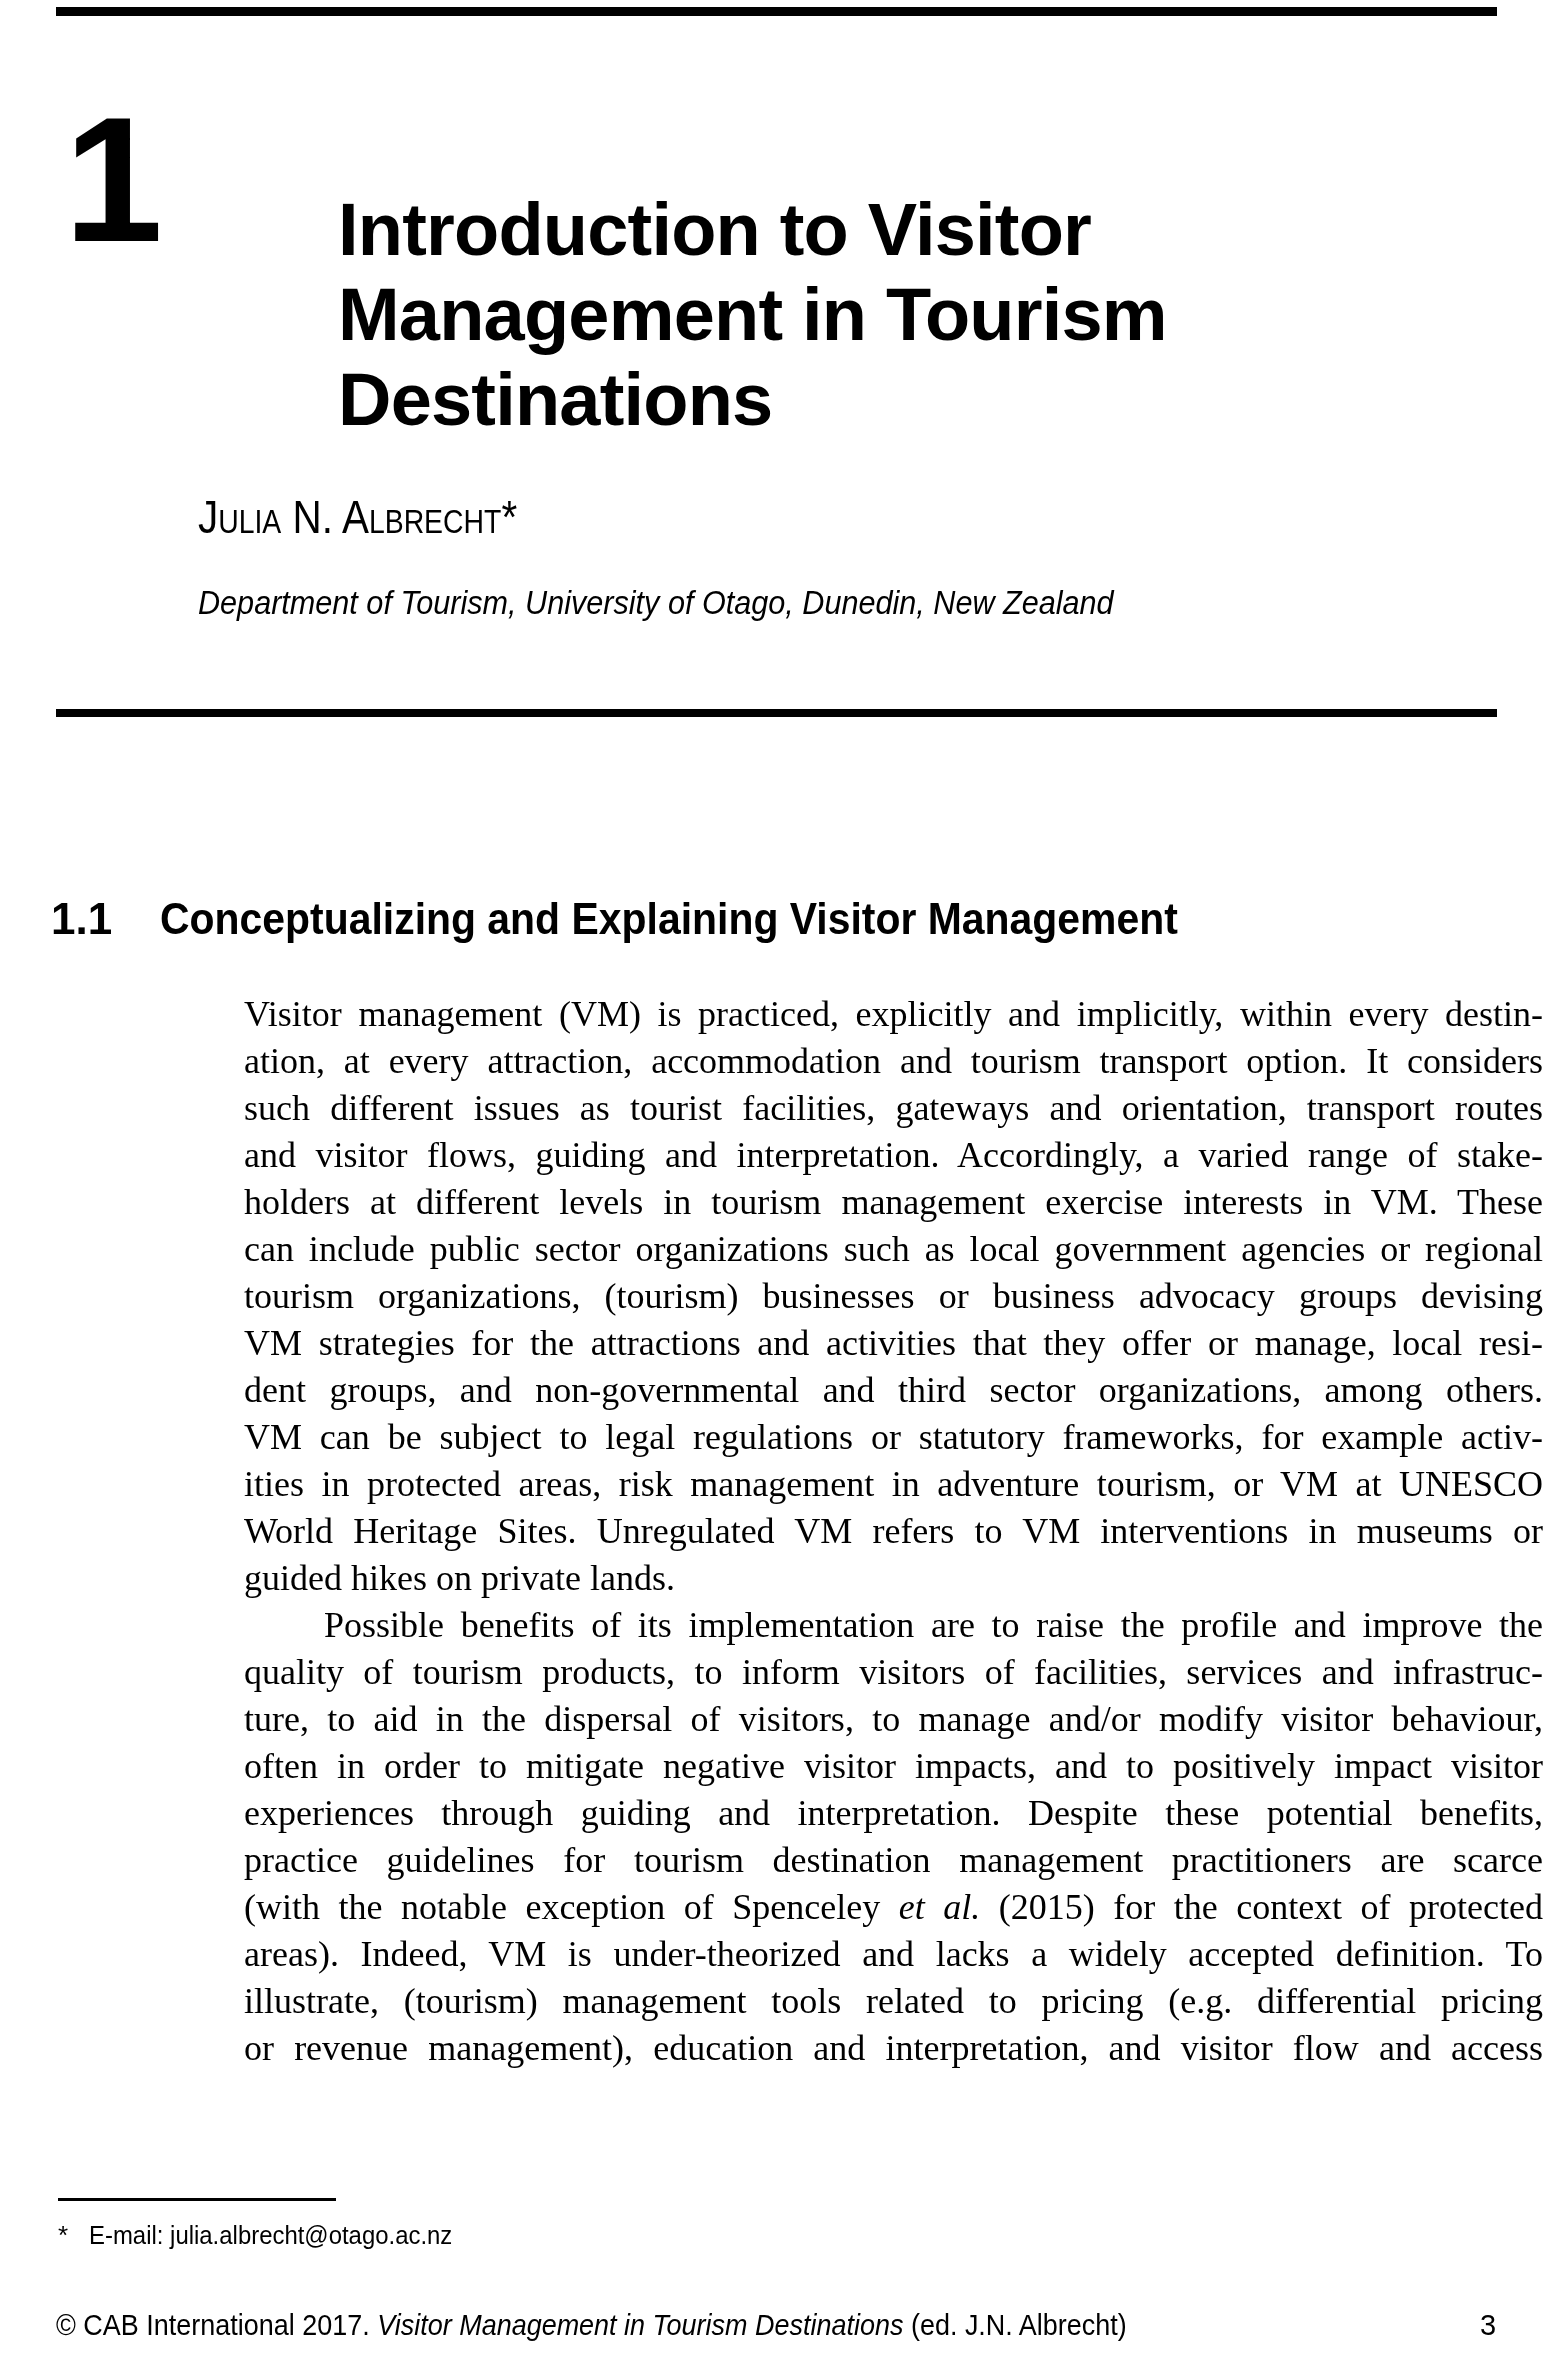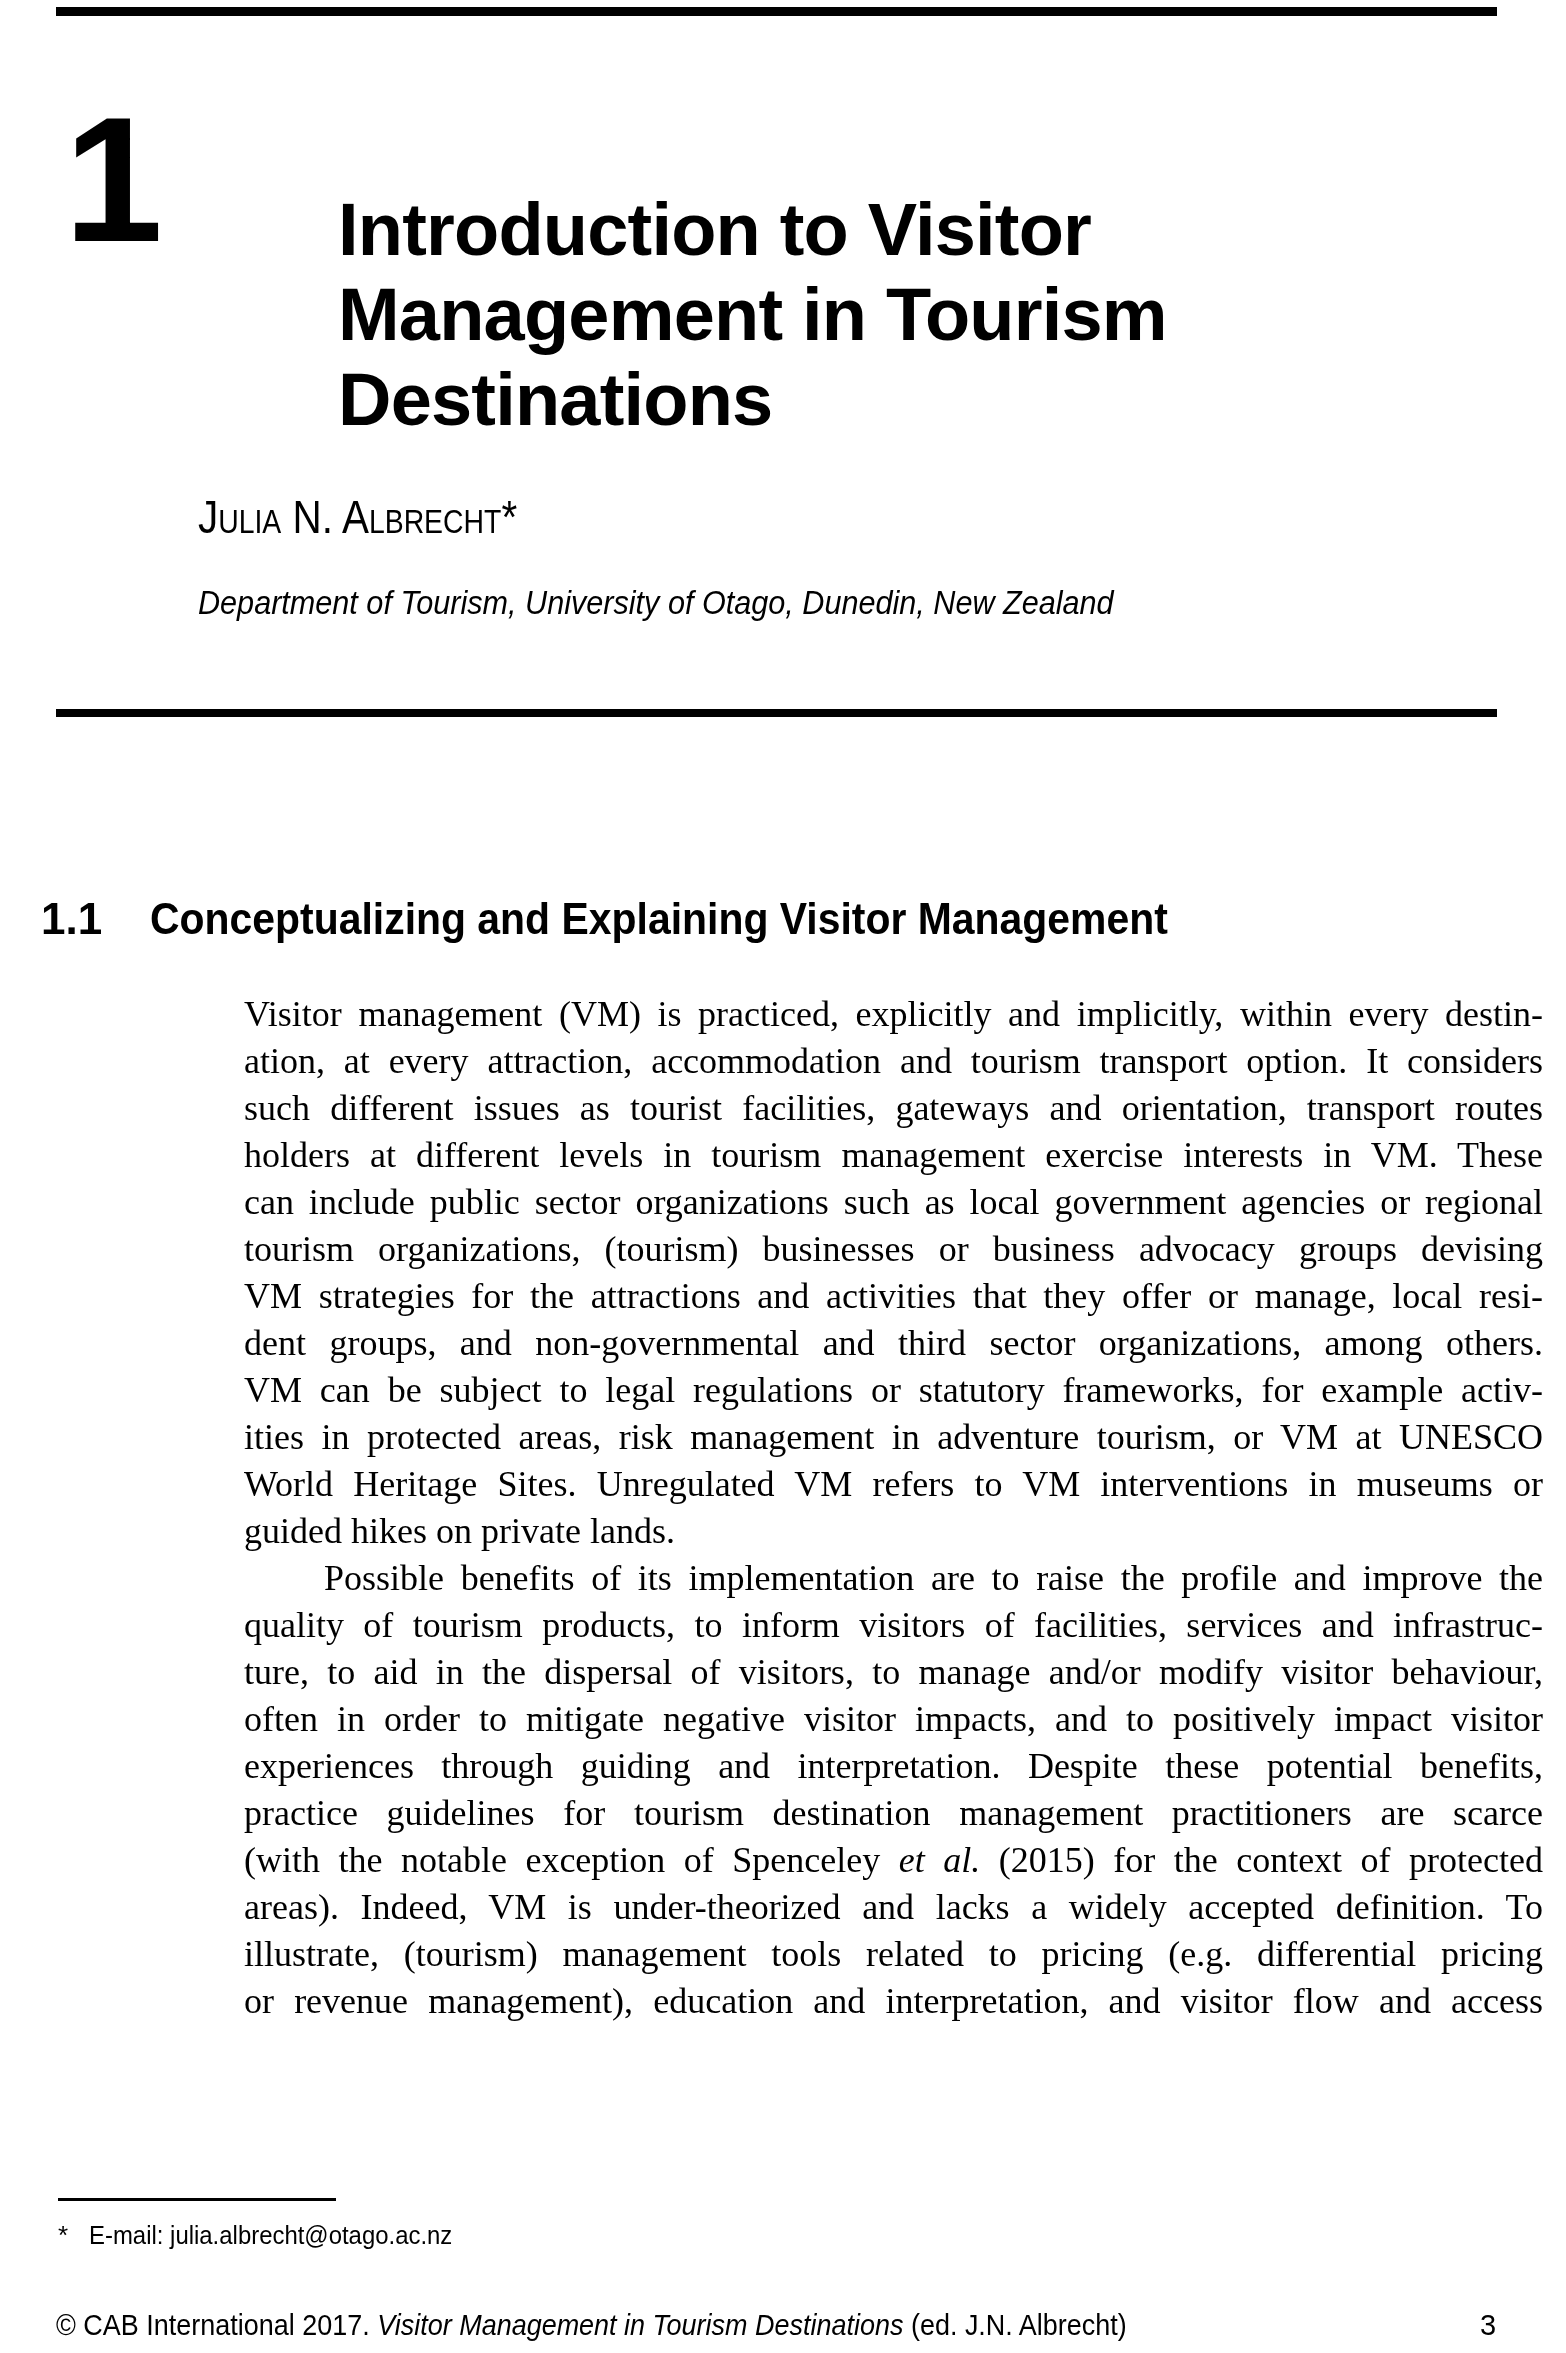--- a/index.html
+++ b/index.html
@@ -23,21 +23,21 @@
   #author {
     left: 198px; top: 488px; font-size: 47px; line-height: 57px; font-variant: small-caps;
     white-space: nowrap; transform-origin: left top; transform: scaleX(0.86);
   }
   #affiliation {
     left: 198px; top: 581px; font-size: 34px; line-height: 42px; font-style: italic;
     white-space: nowrap; transform-origin: left top; transform: scaleX(0.90);
   }
   #header-rule { left: 56px; top: 709px; width: 1441px; height: 8.2px; }
 
-  #section-heading { left: 41px; top: 893px; font-size: 44px; font-weight: bold; line-height: 52px; white-space: nowrap; }
+  #section-heading { left: 51px; top: 893px; font-size: 44px; font-weight: bold; line-height: 52px; white-space: nowrap; }
   #section-number { display: inline-block; width: 109px; }
   #section-title { display: inline-block; transform-origin: left center; transform: scaleX(0.93); }
 
   #body-text { left: 198px; top: 991px; width: 1299px; font-size: 36px; line-height: 47px; margin-left: 46px; }
   .line { display: block; height: 47px; text-align: justify; text-align-last: justify; white-space: nowrap; overflow: visible; }
   .line.last { text-align-last: left; }
   .line.indent { padding-left: 80px; }
   .line-inner { display: block; text-align: justify; text-align-last: justify; white-space: normal; }
   .line.last .line-inner { text-align-last: left; }
   .ital { font-style: italic; }
@@ -74,20 +74,23 @@
 <div class="abs serif" id="body-text">
   <div>
     <span class="line">
         <span class="line-inner">Visitor management (VM) is practiced, explicitly and implicitly, within every destin-</span>
       </span>
     <span class="line">
         <span class="line-inner">ation, at every attraction, accommodation and tourism transport option. It considers</span>
       </span>
     <span class="line">
         <span class="line-inner">such different issues as tourist facilities, gateways and orientation, transport routes</span>
+      </span>
+    <span class="line">
+        <span class="line-inner">and visitor flows, guiding and interpretation. Accordingly, a varied range of stake-</span>
       </span>
     <span class="line">
         <span class="line-inner">holders at different levels in tourism management exercise interests in VM. These</span>
       </span>
     <span class="line">
         <span class="line-inner">can include public sector organizations such as local government agencies or regional</span>
       </span>
     <span class="line">
         <span class="line-inner">tourism organizations, (tourism) businesses or business advocacy groups devising</span>
       </span>

